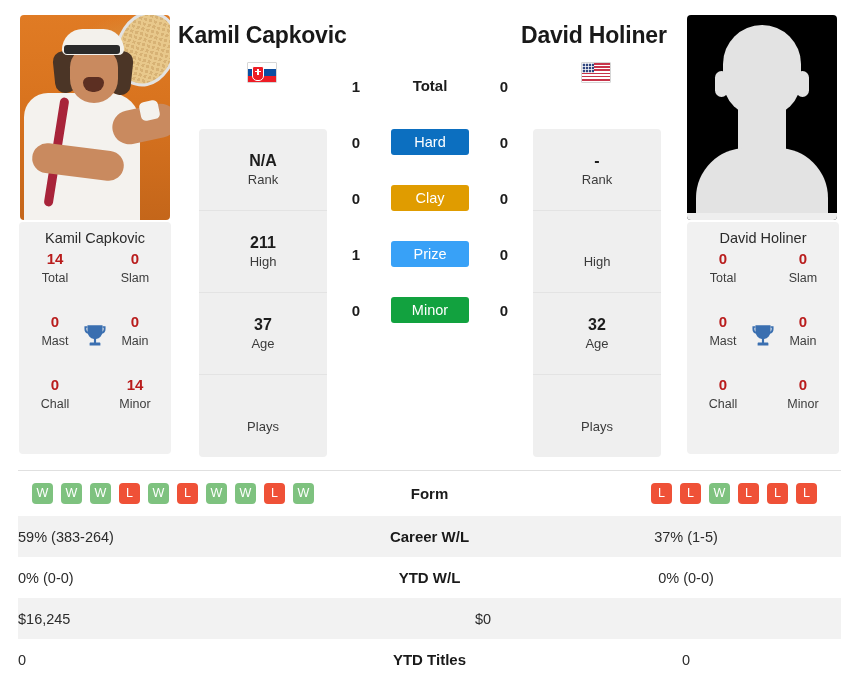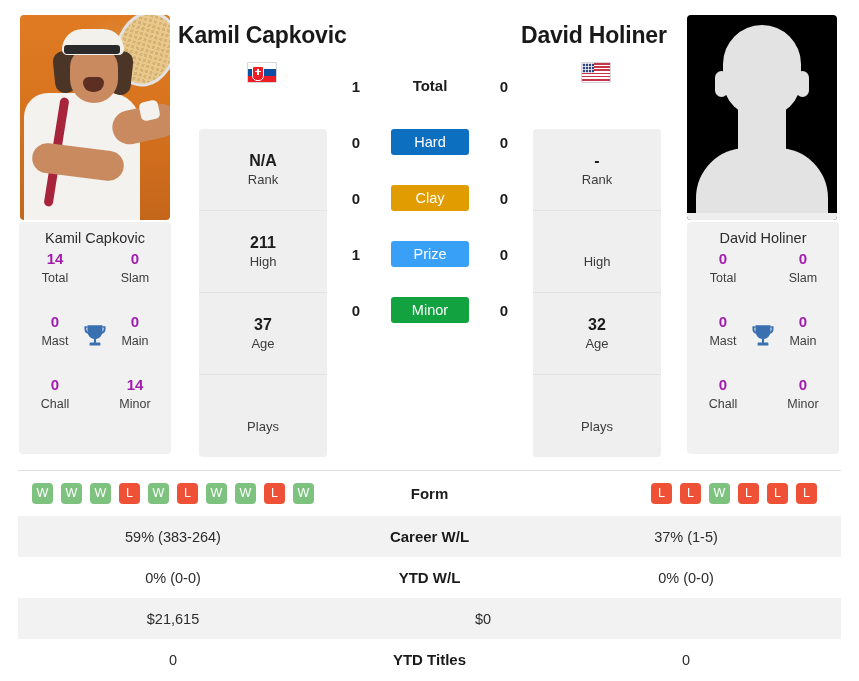--- a/index.html
+++ b/index.html
@@ -228,21 +228,21 @@
     height: 63px;
     position: relative;
   }
   .pc-cell {
     width: 52px;
     text-align: center;
   }
   .pc-val {
     font-size: 15px;
     font-weight: bold;
-    color: #a21caf;
+    color: #b91c1c;
     line-height: 22px;
   }
   .pc-lab {
     font-size: 12.5px;
     color: #3d3d3d;
     line-height: 16px;
   }
   .trophy-wrap {
     position: absolute;
     left: 50%;
@@ -429,21 +429,21 @@
     display: flex;
     align-items: center;
     height: 41px;
   }
   .stat-row.alt { background: #f2f2f2; }
   .stat-left, .stat-right {
     width: 310px;
     font-size: 14.5px;
     color: #2c2c2c;
   }
-  .stat-left { text-align: center; }
+  .stat-left { }
   .stat-right { text-align: center; }
   .stat-mid {
     flex: 1;
     text-align: center;
     font-size: 15px;
     font-weight: bold;
     color: #1a1a1a;
   }
 </style>
 </head>
@@ -691,21 +691,21 @@
     <div class="stat-left">59% (383-264)</div>
     <div class="stat-mid">Career W/L</div>
     <div class="stat-right">37% (1-5)</div>
   </div>
   <div class="stat-row">
     <div class="stat-left">0% (0-0)</div>
     <div class="stat-mid">YTD W/L</div>
     <div class="stat-right">0% (0-0)</div>
   </div>
   <div class="stat-row alt">
-    <div class="stat-left">$21,615</div>
+    <div class="stat-left">$16,245</div>
     <div class="stat-right">$0</div>
   </div>
   <div class="stat-row">
     <div class="stat-left">0</div>
     <div class="stat-mid">YTD Titles</div>
     <div class="stat-right">0</div>
   </div>
 </div>
 
 </body></html>

